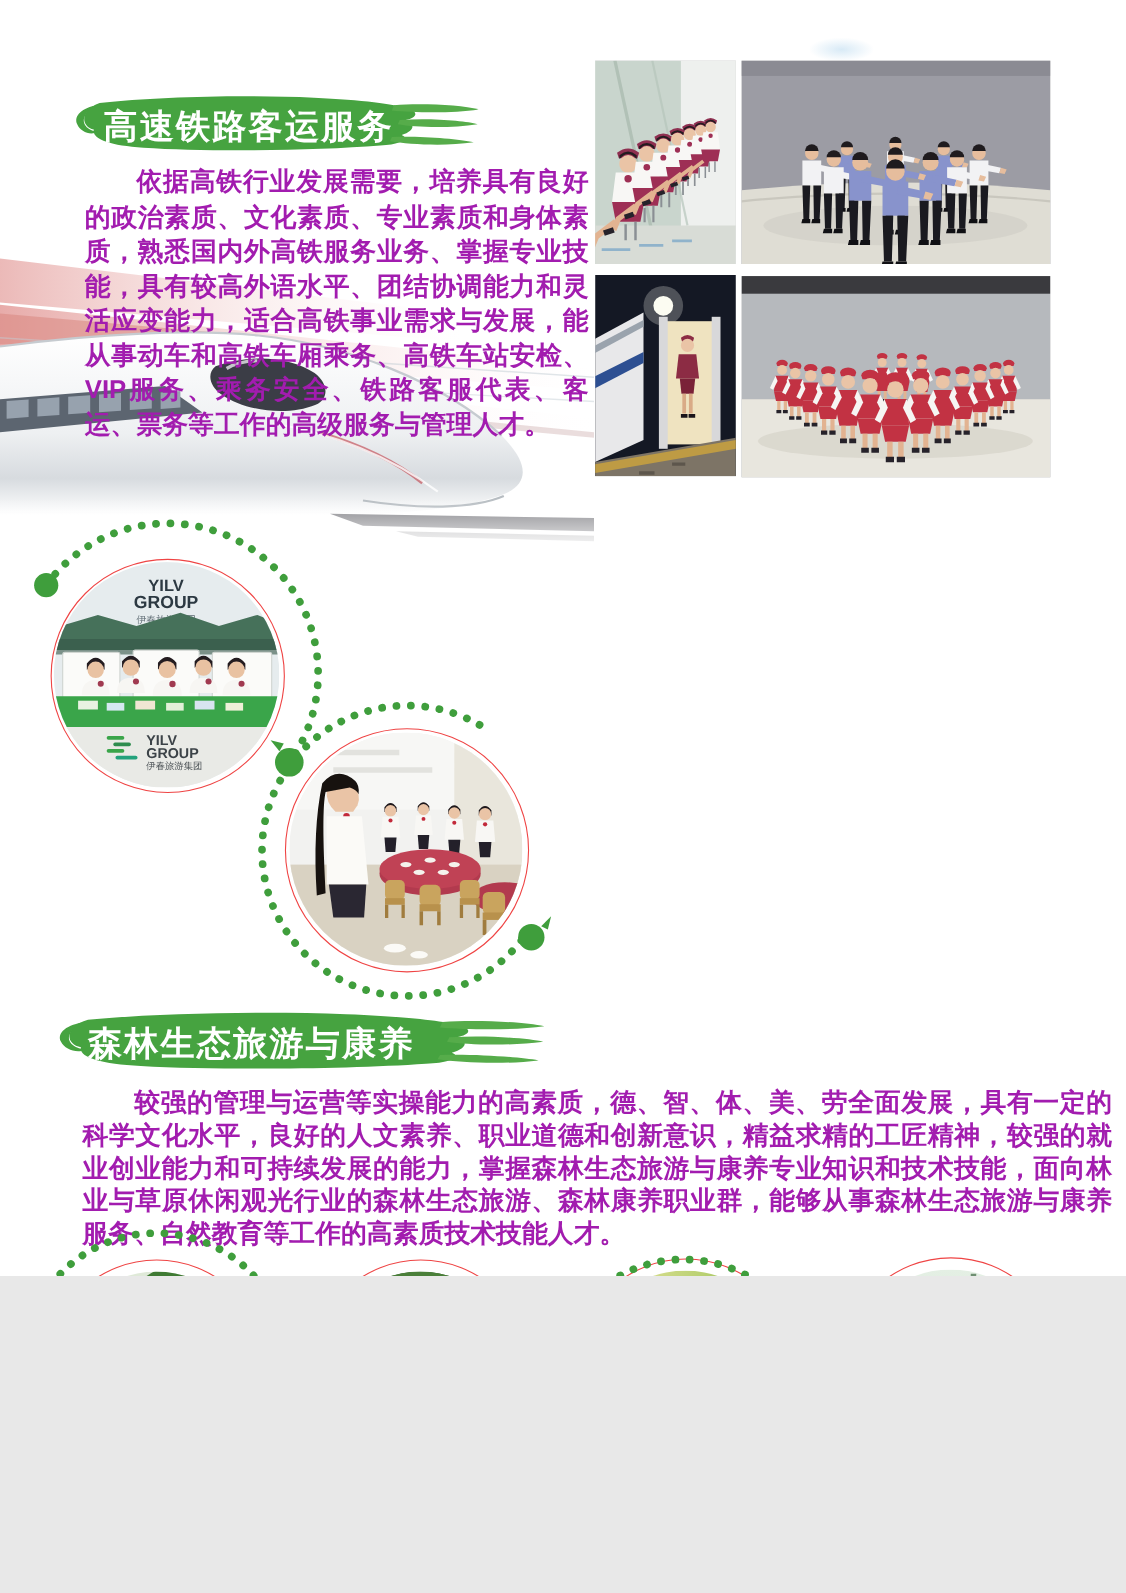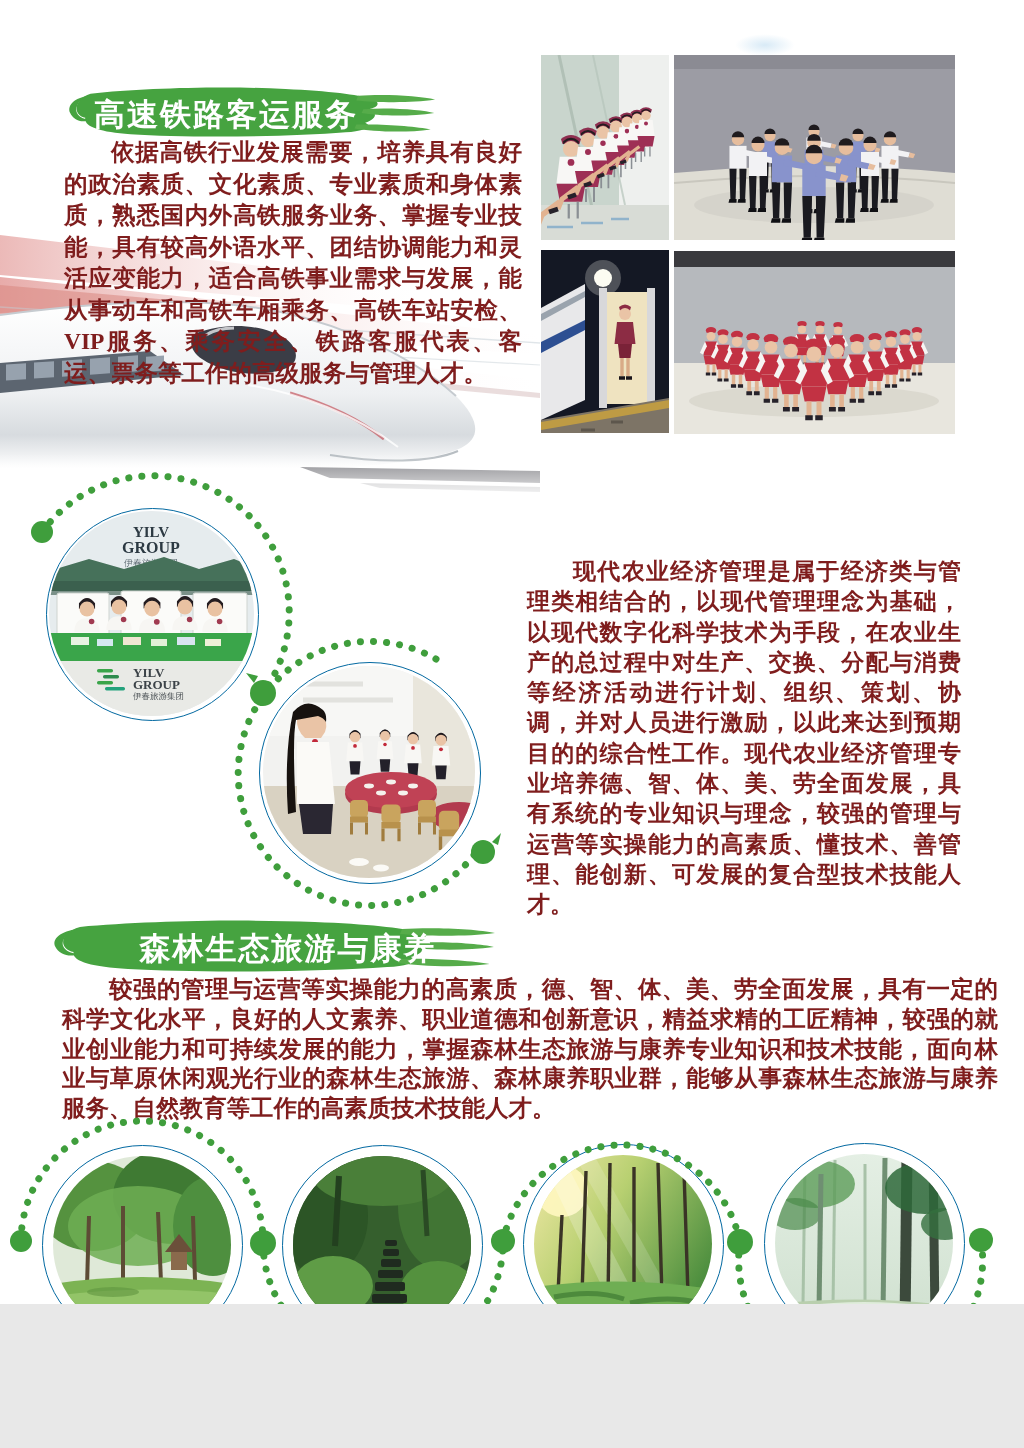--- a/index.html
+++ b/index.html
@@ -1,36 +1,36 @@
 <!DOCTYPE html>
 <html><head>
 <meta charset="utf-8">
 <style>
   html,body{margin:0;padding:0;background:#e8e8e8;}
-  #page{position:relative;width:1024px;height:1304px;background:#ffffff;overflow:hidden;
-        font-family:Liberation Serif, serif;}
+  #page{position:relative;width:1024px;height:1160px;background:#ffffff;overflow:hidden;
+        font-family:Liberation Sans, sans-serif;}
   .abs{position:absolute;}
   
   .banner{position:absolute;}
   .banner svg{position:absolute;left:0;top:0;width:100%;height:100%;}
   .banner .title{position:relative;display:block;color:#ffffff;font-weight:700;
       letter-spacing:2px;white-space:nowrap;}
   .brush-main{fill:#46a340;}
   .brush-streak{fill:#56ac4a;}
   
-  .para{position:absolute;color:#7f1d1d;font-weight:600;text-align:justify;
-        text-indent:2em;margin:4px;}
+  .para{position:absolute;color:#a21caf;font-weight:600;text-align:justify;
+        text-indent:2em;margin:17px;}
   #para-rail{left:60px;top:133px;width:458px;font-size:23.5px;line-height:31.5px;}
   #para-agri{left:523px;top:553px;width:434px;font-size:23px;line-height:30.3px;}
   #para-forest{left:58px;top:971px;width:936px;font-size:23.5px;line-height:29.8px;}
   
   .photo{position:absolute;overflow:hidden;background:#d8d8d8;}
   .photo svg{display:block;width:100%;height:100%;}
   
-  .circle-ring{position:absolute;border:2px solid #0369a1;border-radius:50%;box-sizing:border-box;}
+  .circle-ring{position:absolute;border:2px solid #ef4444;border-radius:50%;box-sizing:border-box;}
   .circle-photo{position:absolute;border-radius:50%;overflow:hidden;}
   .circle-photo svg{display:block;width:100%;height:100%;}
   .ring-thin{border-width:1.5px;}
   
   #footer-bar{position:absolute;left:0;top:1393px;width:1024px;height:55px;background:#3a9a3a;}
   
   .c1-top{font-weight:700;fill:#2c3942;}
   .c1-logo{font-weight:700;fill:#3c4348;}
   .c1-logo-cn{fill:#4a5054;}
 </style>
@@ -345,23 +345,22 @@
           <path d="M34,52 q11,-14 24,-4 q8,7 4,18 l-4,6 h-16 q-9,-8 -8,-20 z" fill="#eac4a6"></path>
           <path d="M30,46 q14,-16 30,-2 q4,4 3,12 q-2,-4 -8,-6 l-22,4 q-4,18 0,92 l-8,2 q-4,-60 5,-102 z" fill="#17120f"></path>
           <circle cx="52" cy="76" r="3" fill="#c2293a"></circle>
           <path d="M34,76 h32 l6,62 h-38 z" fill="#fbfaf7"></path>
           <path d="M36,138 h34 l-2,30 h-28 z" fill="#2a2732"></path>
         </g>
       </svg>
     </div>
   </div>
 
-  <p class="para" id="para-agri">现代农业经济管理是属于经济类与管理类相结合的，以现代管理理念为基础，以现代数字化科学技术为手段，在农业生产的总过程中对生产、交换、分配与消费等经济活动进行计划、组织、策划、协调，并对人员进行激励，以此来达到预期目的的综合性工作。现代农业经济管理专业培养德、智、体、美、劳全面发展，具有系统的专业知识与理念，较强的管理与运营等实操能力的高素质、懂技术、善管理、能创新、可发展的复合型技术技能人才。</p>
-
-  <div class="banner" style="left:48px;top:919px;width:448px;height:56px;text-align:center;">
+
+  <div class="banner" style="left:48px;top:919px;width:448px;height:56px;">
     <svg viewBox="0 0 420 56" preserveAspectRatio="none">
         <use href="#brush"></use>
       </svg>
     <span class="title" style="font-size:31px;padding:9px 0 0 32px;">森林生态旅游与康养</span>
   </div>
   <p class="para" id="para-forest">较强的管理与运营等实操能力的高素质，德、智、体、美、劳全面发展，具有一定的科学文化水平，良好的人文素养、职业道德和创新意识，精益求精的工匠精神，较强的就业创业能力和可持续发展的能力，掌握森林生态旅游与康养专业知识和技术技能，面向林业与草原休闲观光行业的森林生态旅游、森林康养职业群，能够从事森林生态旅游与康养服务、自然教育等工作的高素质技术技能人才。</p>
 
   <div class="circle-ring" style="left:42px;top:1145px;width:201px;height:201px;border-width:1.5px;">
     <div class="circle-photo" style="left:10px;top:10px;width:178px;height:178px;">
       <svg viewBox="0 0 178 178">

